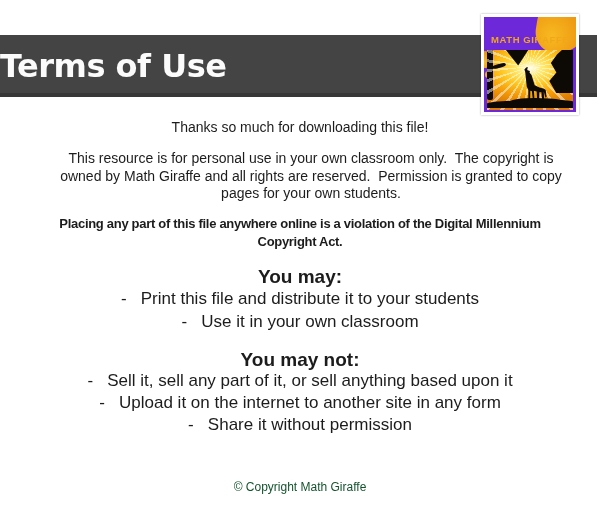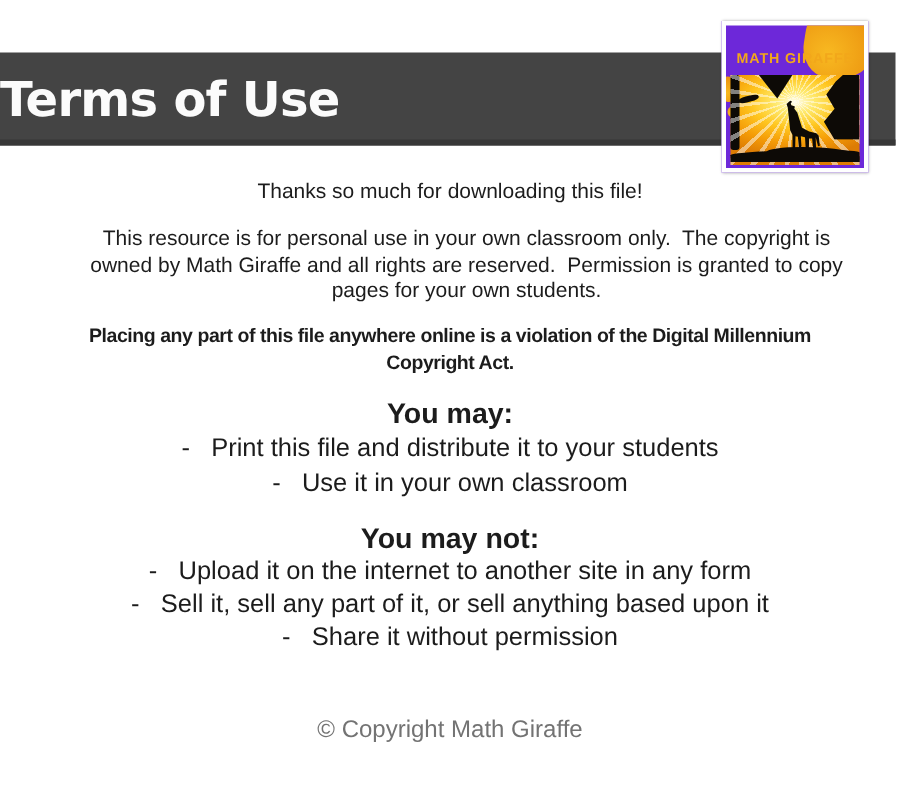--- a/index.html
+++ b/index.html
@@ -55,21 +55,21 @@
   .tb{position:absolute;left:0;width:600px;text-align:center;}
   .tb div{white-space:pre;}
   .thanks{top:119px;font-size:14px;line-height:17px;}
   .para{top:150px;font-size:14px;line-height:17.5px;padding-left:11px;}
   .dmca{top:215px;font-size:13px;font-weight:bold;letter-spacing:-0.3px;line-height:17.5px;}
   .h-may{top:265px;font-size:19px;font-weight:bold;line-height:24px;}
   .may-items{top:287px;font-size:17px;line-height:23px;}
   .h-maynot{top:348px;font-size:19px;font-weight:bold;line-height:23px;}
   .maynot-items{top:370px;font-size:17px;line-height:22px;}
   .hope{top:450px;font-size:14px;line-height:16px;color:#222222;}
-  .copyright{top:480px;font-size:16px;line-height:14px;color:#737373;text-align:center;}
+  .copyright{top:480px;font-size:12px;line-height:14px;color:#14532d;text-align:center;}
 </style>
 </head>
 <body>
 
 <div class="page">
 
   <div class="banner"></div>
   <div class="banner-title">Terms of Use</div>
 
   <div class="logo">
@@ -111,22 +111,22 @@
   <div class="tb h-may">You may:</div>
 
   <div class="tb may-items">
     <div>-   Print this file and distribute it to your students</div>
     <div>-   Use it in your own classroom</div>
   </div>
 
   <div class="tb h-maynot">You may not:</div>
 
   <div class="tb maynot-items">
+    <div>-   Sell it, sell any part of it, or sell anything based upon it</div>
     <div>-   Upload it on the internet to another site in any form</div>
-    <div>-   Sell it, sell any part of it, or sell anything based upon it</div>
     <div>-   Share it without permission</div>
   </div>
 
 
   <div class="tb copyright">
     <div>© Copyright Math Giraffe</div>
   </div>
 
 </div>
 

